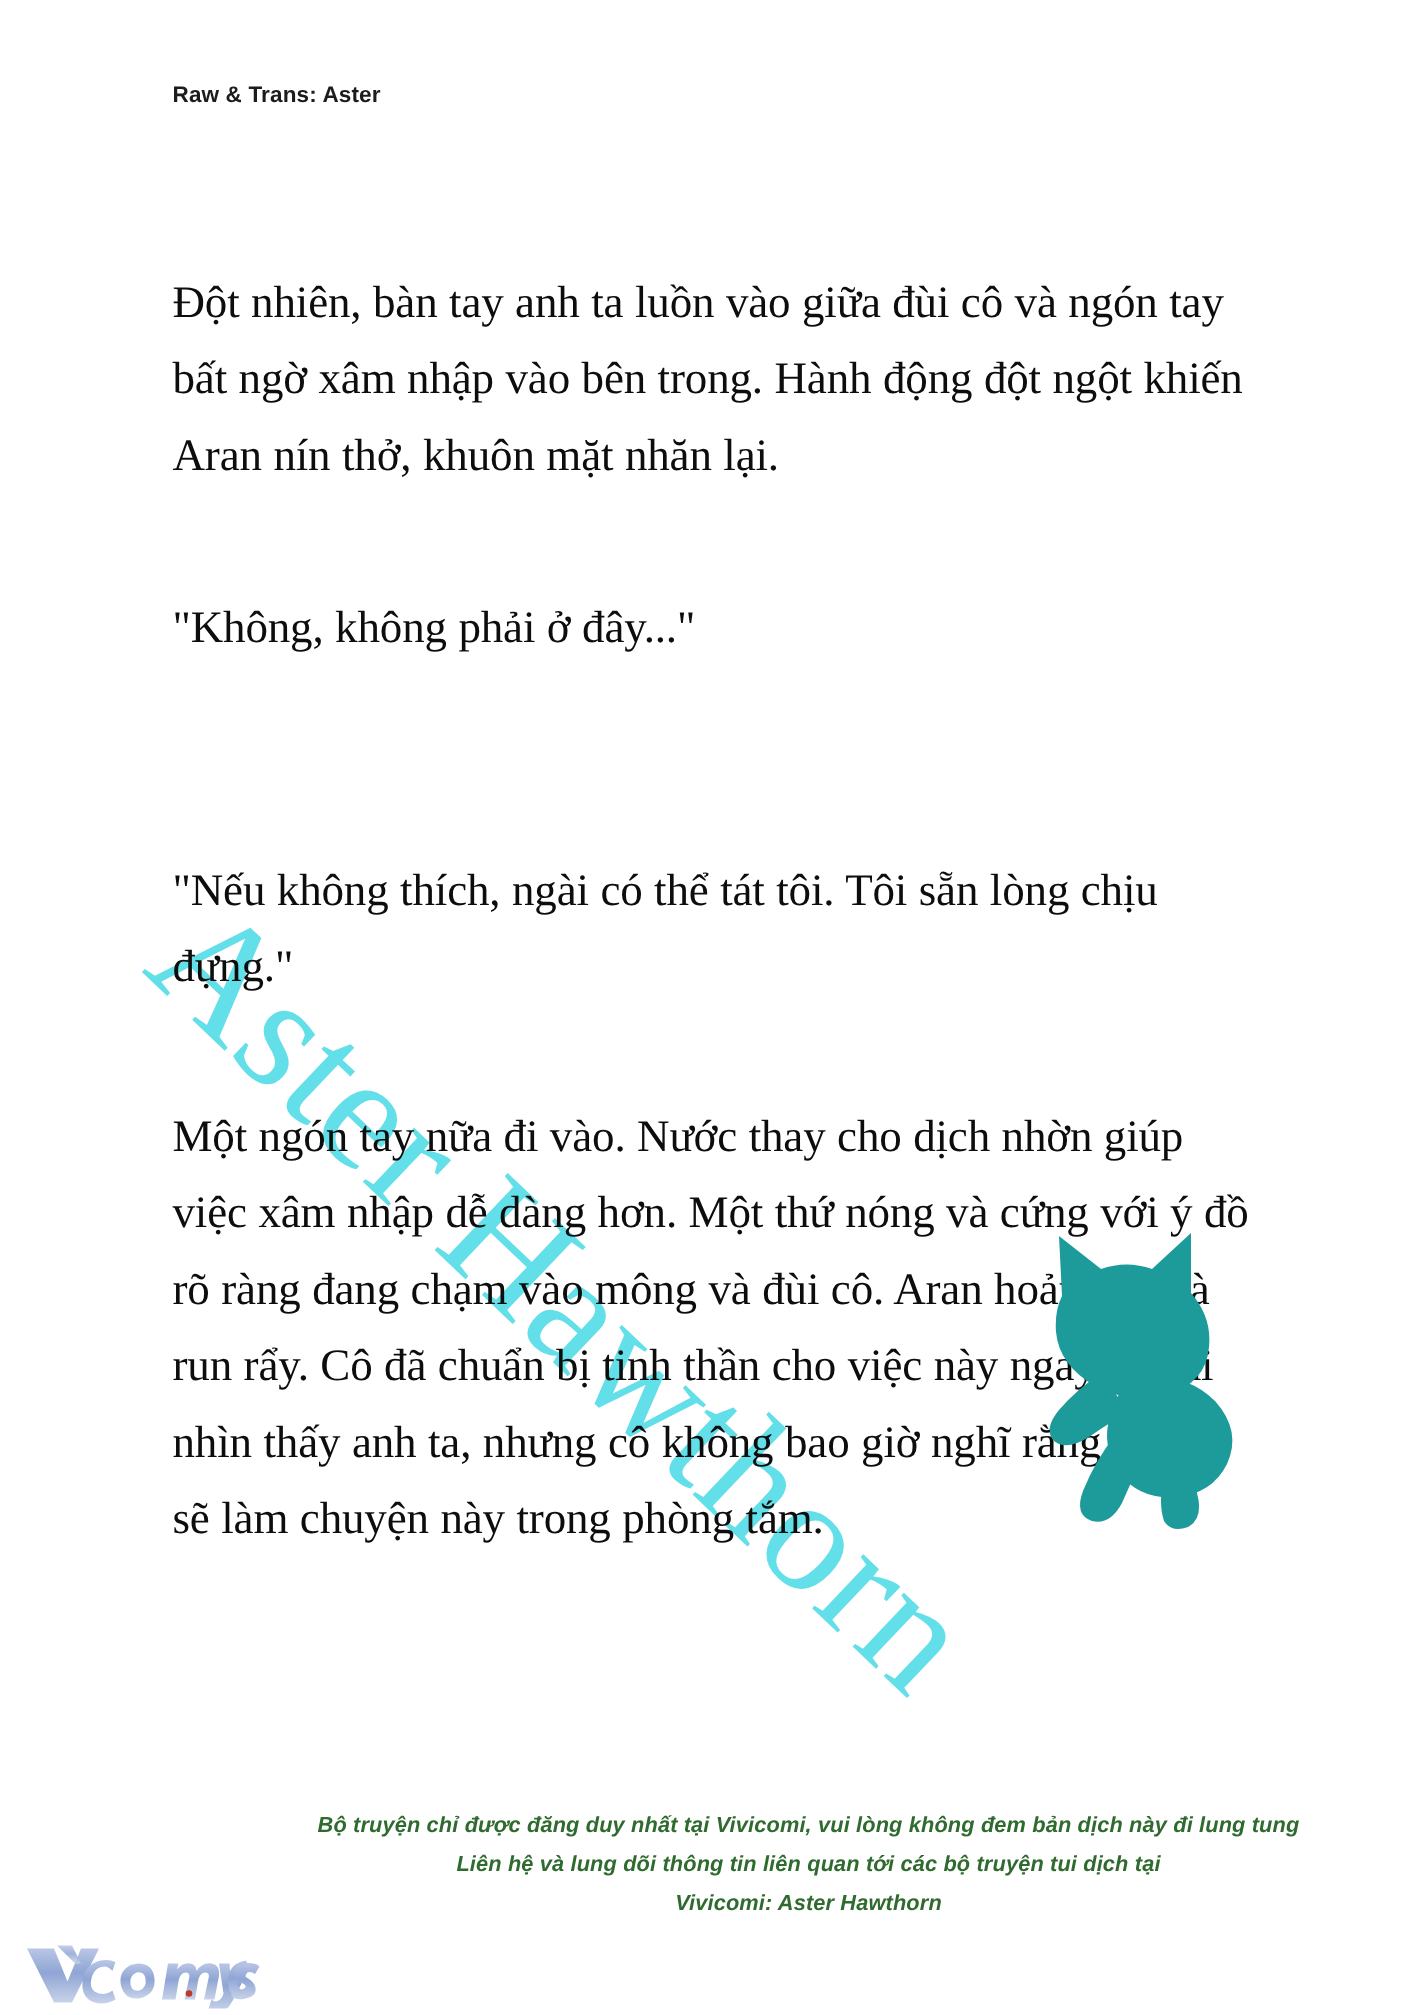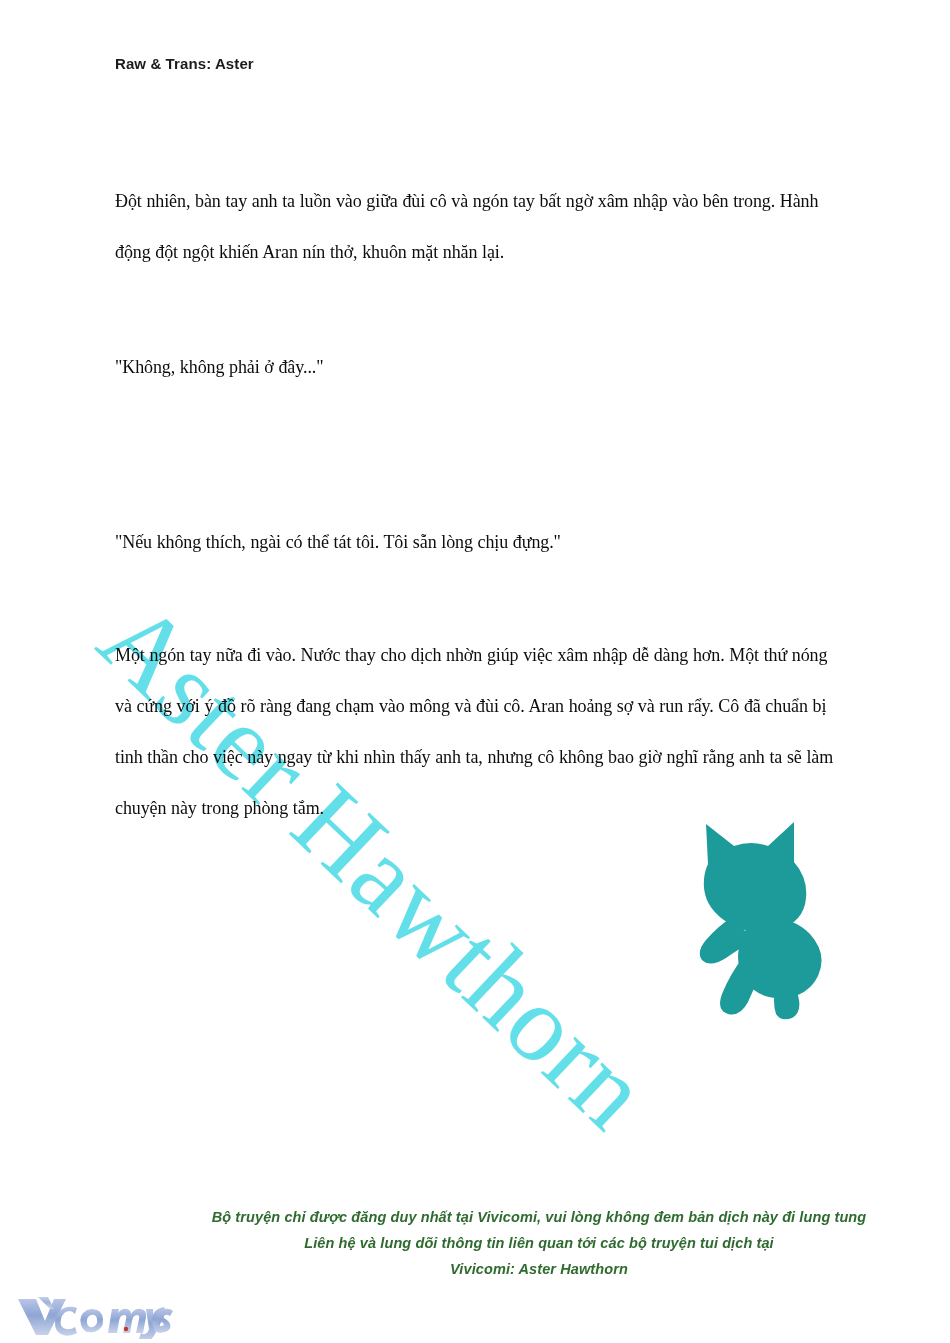--- a/index.html
+++ b/index.html
@@ -74,21 +74,21 @@
   
   .content {
     position: absolute;
     left: 115px;
     top: 176px;
     width: 730px;
     z-index: 2;
   }
   .para {
     font-family: "Liberation Serif", serif;
-    font-size: 18px;
+    font-size: 30px;
     line-height: 51px;
     color: #0d0d0d;
     text-align: left;
     margin: 0;
     letter-spacing: -0.1px;
     word-spacing: 0.3px;
   }
   .gap-1 { height: 64px; }
   .gap-2 { height: 62px; }
   .gap-3 { height: 62px; }

